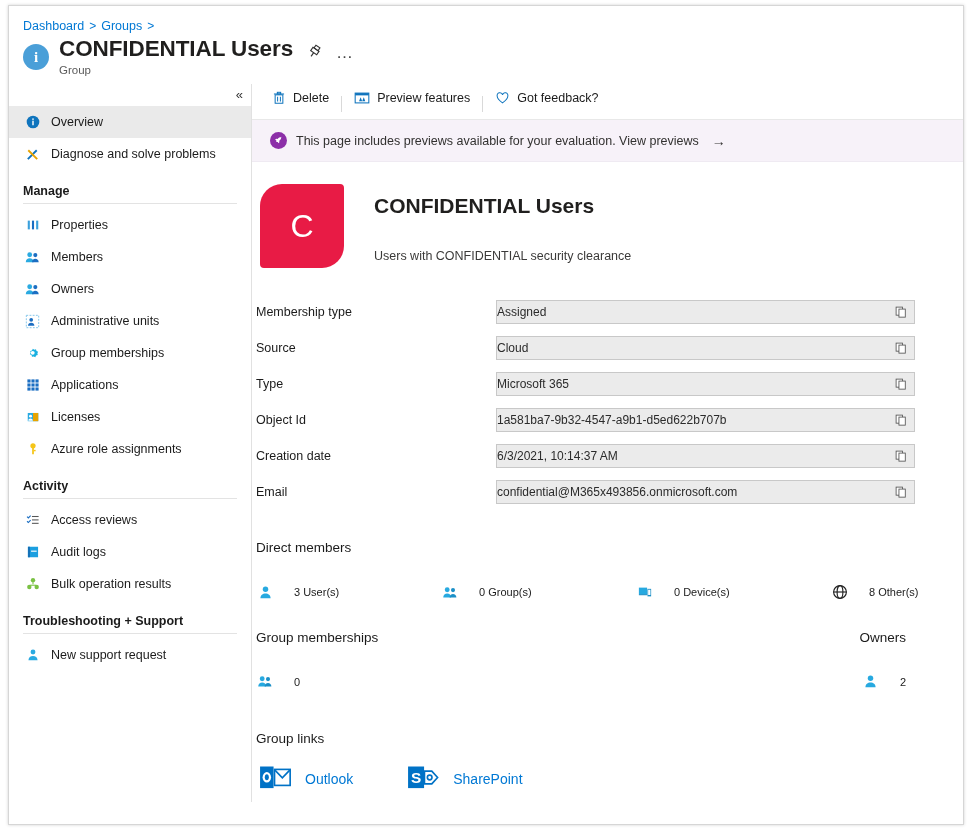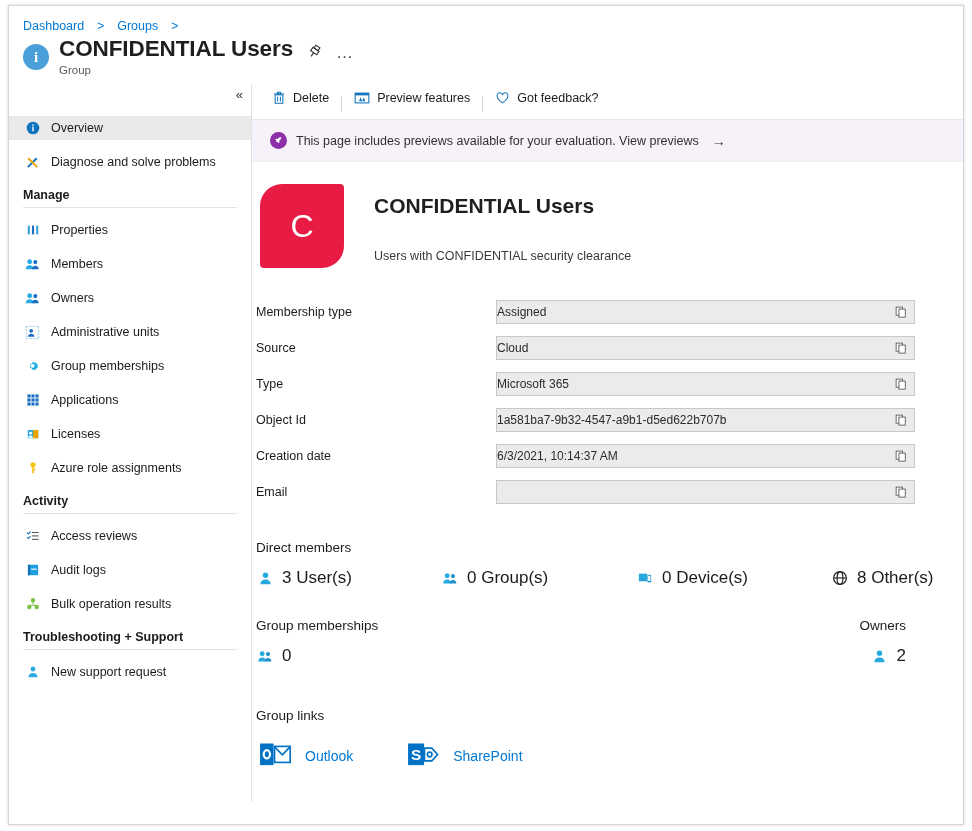--- a/index.html
+++ b/index.html
@@ -19,21 +19,21 @@
     background: #fff;
     border: 1px solid #d6d6d6;
     box-shadow: 0 0 3px rgba(0,0,0,0.18);
     overflow: hidden;
   }
 
   
   .breadcrumb {
     padding: 14px 0 0 14px;
     font-size: 12.5px;
-    display: flex; align-items: center; gap: 13px;
+    display: flex; align-items: center; gap: 5px;
     height: 26px;
   }
   .crumb { color: #0078d4; cursor: pointer; }
   .crumb-sep { color: #0078d4; font-size: 12px; }
 
   
   .title-row {
     display: flex; align-items: flex-start;
     padding: 4px 0 0 14px;
     height: 52px;
@@ -70,24 +70,23 @@
     padding-top: 4px;
     background: #fff;
   }
   .collapse-row {
     display: flex; justify-content: flex-end;
     padding-right: 8px; height: 18px;
   }
   .collapse-btn { color: #333; font-size: 13px; cursor: pointer; line-height: 13px; }
   .nav-item {
     display: flex; align-items: center;
-    height: 24px; padding-left: 14px;
+    height: 32px; padding-left: 14px;
     font-size: 12.5px; color: #1b1b1b;
     cursor: pointer;
-    margin-top: 10px;
   }
   .nav-item.selected { background: #eaeaea; }
   .nav-ico {
     width: 19px; flex: 0 0 19px;
     display: flex; align-items: center; justify-content: center;
     margin-right: 9px;
   }
   .nav-group-title {
     font-size: 12.5px; font-weight: bold; color: #1b1b1b;
     padding: 14px 0 3px 14px;
@@ -173,22 +172,22 @@
     cursor: pointer;
   }
 
   
   .section-head {
     font-size: 13.5px; color: #1b1b1b;
     margin-top: 30px; margin-bottom: 13px;
   }
   .stats-row { display: flex; }
   .stat {
-    display: flex; align-items: center; gap: 8px;
-    font-size: 17px; color: #1b1b1b;
+    display: flex; align-items: center; gap: 20px;
+    font-size: 11px; color: #1b1b1b; margin-top: 16px;
   }
   .stat-ico { width: 18px; display: flex; align-items: center; justify-content: center; }
 
   .two-col-head { display: flex; justify-content: space-between; align-items: baseline; }
   .two-col-vals { display: flex; justify-content: space-between; align-items: center; }
 
   .links-row { display: flex; gap: 55px; margin-top: 18px; align-items: center; }
   .link-item {
     display: flex; align-items: center; gap: 14px;
     cursor: pointer;
@@ -543,20 +542,21 @@
                     <rect x="1.3" y="1.3" width="7.4" height="9.4" fill="#fff" stroke="#555" stroke-width="1"></rect>
                     <rect x="4.6" y="3.6" width="7.4" height="9.4" fill="#fff" stroke="#555" stroke-width="1"></rect>
                   </svg>
               </span>
             </div>
           </div>
 
           <div class="prop-row">
             <div class="prop-label">Email</div>
             <div class="prop-field">
+              <span>confidential@M365x493856.onmicrosoft.com</span>
               <span class="copy-btn">
                 <svg width="12" height="12" viewBox="0 0 14 14">
                     <rect x="1.3" y="1.3" width="7.4" height="9.4" fill="#fff" stroke="#555" stroke-width="1"></rect>
                     <rect x="4.6" y="3.6" width="7.4" height="9.4" fill="#fff" stroke="#555" stroke-width="1"></rect>
                   </svg>
               </span>
             </div>
           </div>
         </div>
 

